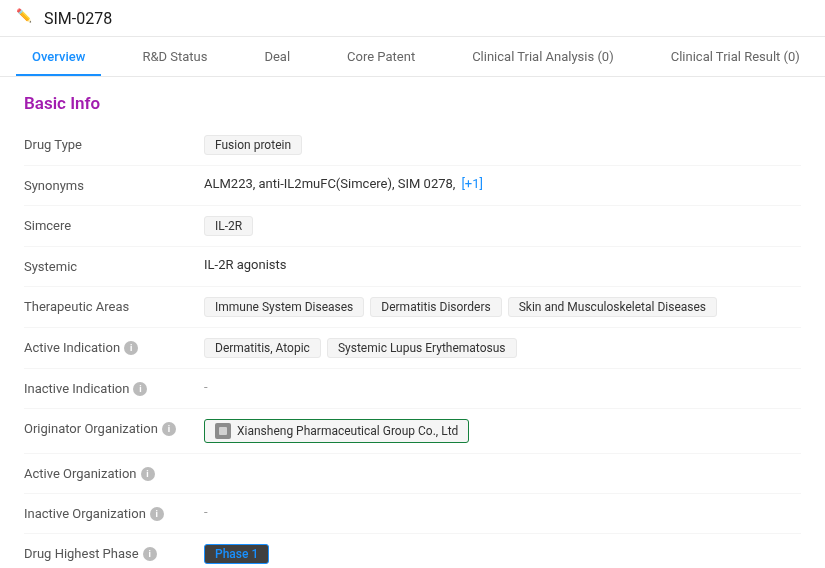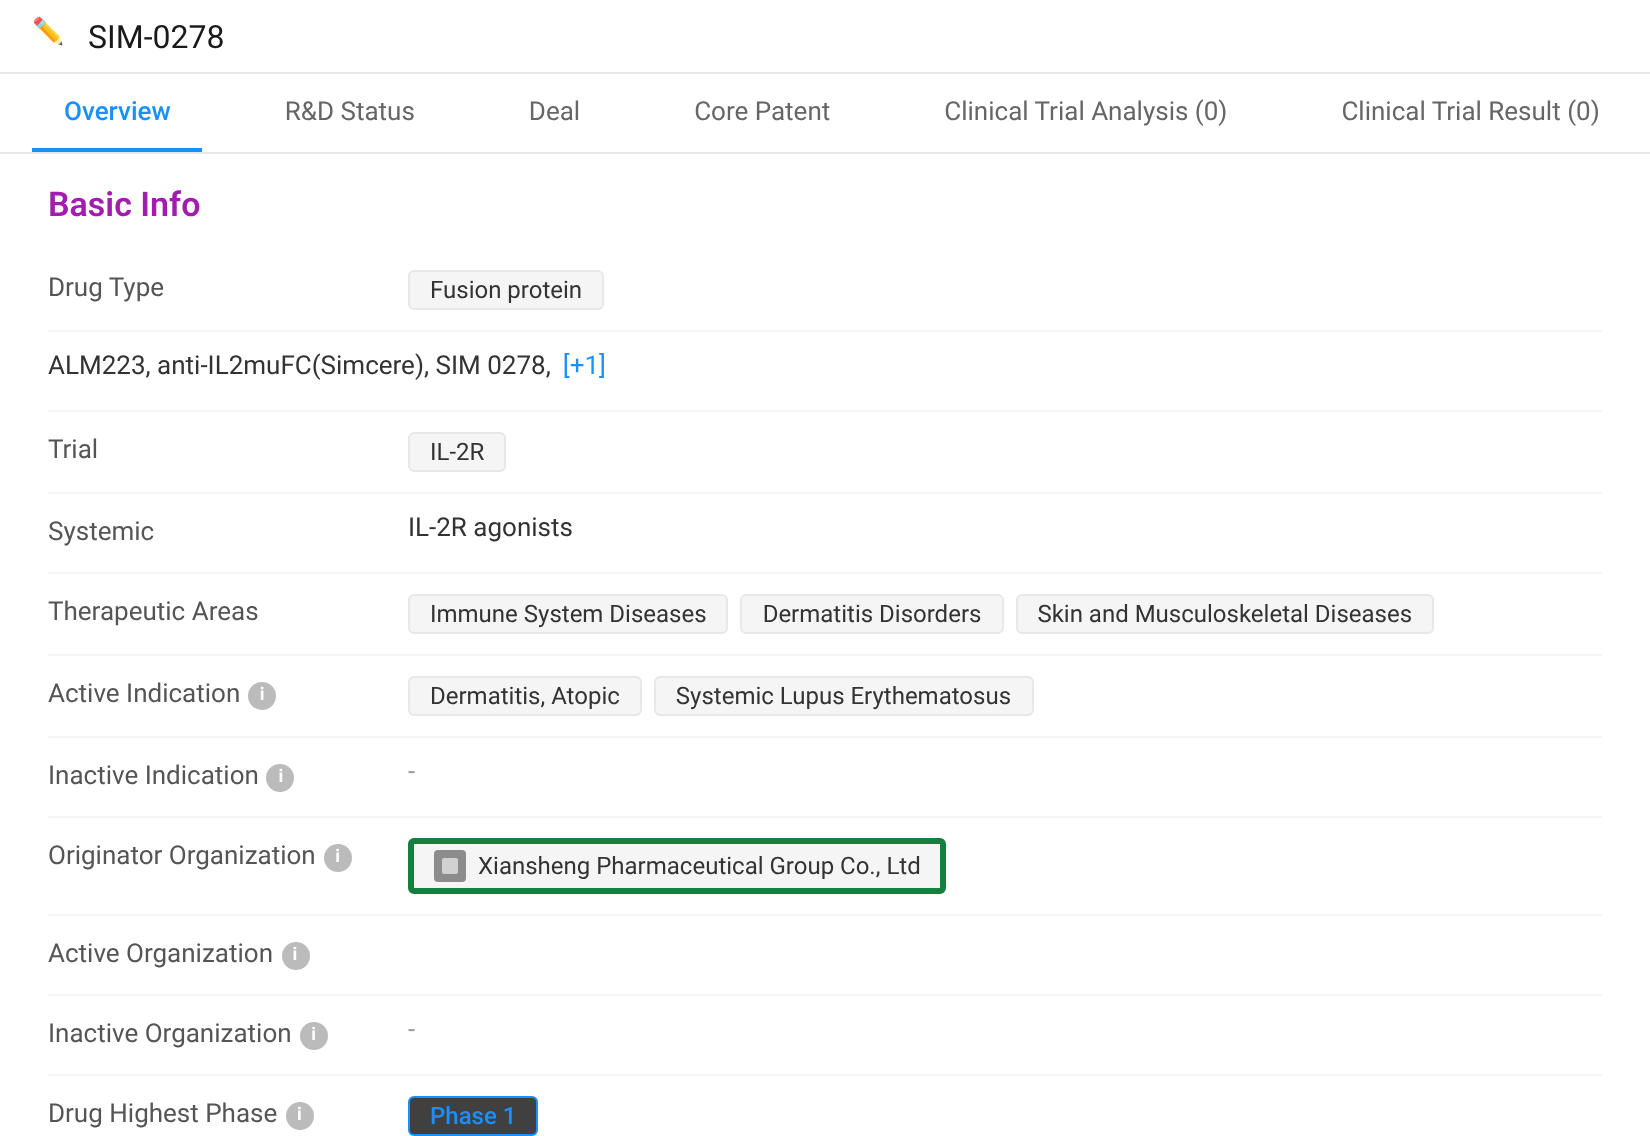--- a/index.html
+++ b/index.html
@@ -22,21 +22,21 @@
     .field-value { flex: 1; display: flex; flex-wrap: wrap; gap: 6px; align-items: center; text-align: right; }
 
     .tag { display: inline-flex; align-items: center; padding: 2px 10px; border-radius: 3px; font-size: 12px; background: #f5f5f5; color: #333; border: 1px solid #e8e8e8; }
     .tag.phase { background: #404040; color: #1890ff; border: 1px solid #1890ff; font-weight: 500; }
 
     .info-icon { display: inline-flex; align-items: center; justify-content: center; width: 14px; height: 14px; border-radius: 50%; background: #bbb; color: #fff; font-size: 9px; font-weight: bold; cursor: pointer; flex-shrink: 0; }
 
     .link-text { color: #1890ff; cursor: pointer; }
     .dash { color: #999; }
 
-    .org-tag { display: inline-flex; align-items: center; gap: 6px; padding: 3px 10px; border-radius: 3px; background: #f5f5f5; border: 3px solid #15803d; font-size: 12px; color: #333; }
+    .org-tag { display: inline-flex; align-items: center; gap: 6px; padding: 3px 10px; border-radius: 3px; background: #f5f5f5; border: 1px solid #15803d; font-size: 12px; color: #333; }
     .org-icon { width: 16px; height: 16px; border-radius: 2px; background: #ddd; display: inline-flex; align-items: center; justify-content: center; overflow: hidden; }
     .org-icon-green { background: #52c41a; }
     .org-icon-gray { background: #8c8c8c; }
   </style>
 </head>
 <body>
 
 <div class="header">
   <span class="header-icon">✏️</span>
   <span class="header-title">SIM-0278</span>
@@ -56,27 +56,28 @@
 <div class="content">
   <div class="section-title">Basic Info</div>
   <div id="fields-container">
       <div class="field-row">
         <div class="field-label">Drug Type</div>
         <div class="field-value">
           <span class="tag">Fusion protein</span>
         </div>
       </div>
       <div class="field-row">
+        <div class="field-label">Synonyms</div>
         <div class="field-value">
           <span>ALM223,  anti-IL2muFC(Simcere),  SIM 0278, </span>
           <span class="link-text">[+1]</span>
         </div>
       </div>
       <div class="field-row">
-        <div class="field-label">Trial</div>
+        <div class="field-label">Simcere</div>
         <div class="field-value">
           <span class="tag">IL-2R</span>
         </div>
       </div>
       <div class="field-row">
         <div class="field-label">Systemic</div>
         <div class="field-value">
           <span>IL-2R agonists</span>
         </div>
       </div>

